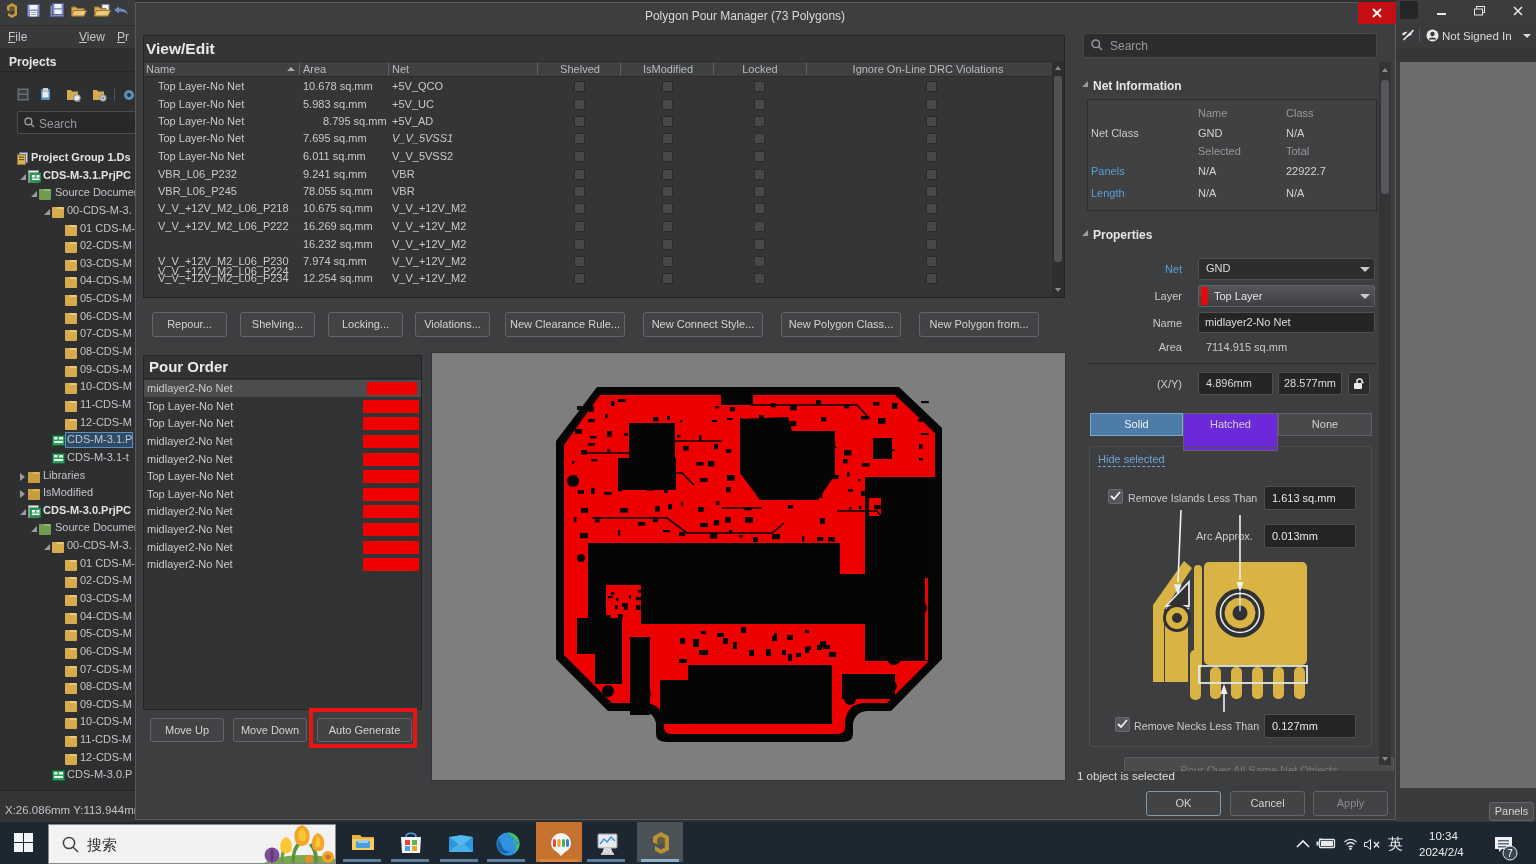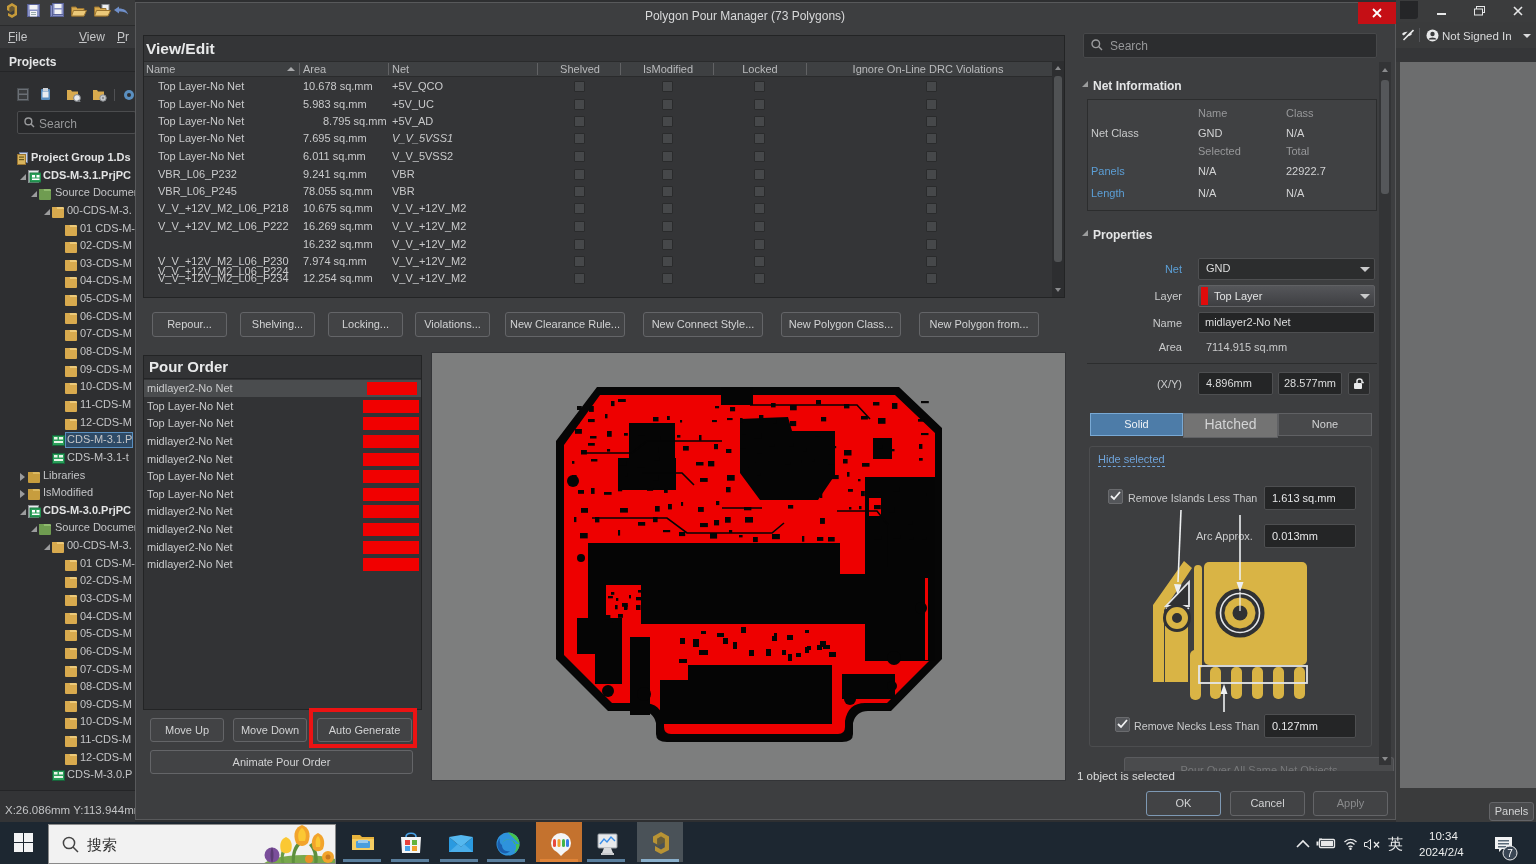--- a/index.html
+++ b/index.html
@@ -482,21 +482,20 @@
 <div class="a" style="left:363px;top:523px;width:56px;height:13px;background:#f10000;"></div>
 <div class="a txt" style="left:147px;top:523px;">midlayer2-No Net</div>
 <div class="a" style="left:363px;top:541px;width:56px;height:13px;background:#f10000;"></div>
 <div class="a txt" style="left:147px;top:541px;">midlayer2-No Net</div>
 <div class="a" style="left:363px;top:558px;width:56px;height:13px;background:#f10000;"></div>
 <div class="a txt" style="left:147px;top:558px;">midlayer2-No Net</div>
 <div class="a btn" style="left:150px;top:718px;width:74px;height:24px;line-height:22px;">Move Up</div>
 <div class="a btn" style="left:233px;top:718px;width:74px;height:24px;line-height:22px;">Move Down</div>
 <div class="a btn" style="left:317px;top:718px;width:95px;height:24px;line-height:22px;">Auto Generate</div>
 <div class="a" style="left:309px;top:708px;width:108px;height:40px;border:4px solid #ec1313;box-sizing:border-box;"></div>
-<div class="a btn" style="left:150px;top:750px;width:263px;height:24px;line-height:22px;">Animate Pour Order</div>
 <div class="a" style="left:431px;top:352px;width:635px;height:429px;background:#7d7e7e;border:1px solid #333437;box-sizing:border-box;">
 <svg width="635" height="428" viewBox="0 0 635 428">
 <path d="M124,88 L165,34 L467,34 L510,75 L510,306 L459,358 L436,358 Q424,358 421,370 L421,381 Q421,389 410,389 L235,389 Q224,389 224,381 L224,370 Q221,358 209,358 L176,358 L124,306 Z" fill="#060606"></path>
 <path d="M132,92 L168,42 L463,42 L503,80 L503,302 L455,350 L433,350 Q416,350 413,368 L413,374 Q413,381 406,381 L239,381 Q232,381 232,374 L232,368 Q229,350 212,350 L180,350 L132,302 Z" fill="#ee0000"></path>
 <rect x="197" y="70" width="46" height="67" fill="#050505"></rect>
 <rect x="186" y="105" width="58" height="32" fill="#050505"></rect>
 <path d="M308,66 L356,64 L360,78 L403,78 L403,122 L386,147 L328,147 L308,120 Z" fill="#050505"></path>
 <rect x="156" y="190" width="252" height="42" fill="#050505"></rect>
 <rect x="156" y="190" width="18" height="104" fill="#050505"></rect>
 <rect x="209" y="229" width="84" height="42" fill="#050505"></rect>
@@ -745,21 +744,21 @@
 <div class="a inp" style="left:1198px;top:372px;width:75px;height:23px;"></div>
 <div class="a txt" style="left:1206px;top:377px;color:#dcdddd;">4.896mm</div>
 <div class="a inp" style="left:1278px;top:372px;width:64px;height:23px;"></div>
 <div class="a txt" style="left:1284px;top:377px;color:#dcdddd;">28.577mm</div>
 <div class="a" style="left:1348px;top:372px;width:22px;height:23px;background:#2a2b2c;border:1px solid #4e4f51;border-radius:2px;box-sizing:border-box;"></div>
 <svg class="a" style="left:1353px;top:377px;" width="12" height="13" viewBox="0 0 12 13">
 <rect x="1" y="6" width="8" height="6" rx="1" fill="#e8e9ea"></rect>
 <path d="M4 6 L4 4 C4 1.2 9 1.2 9 4 L9 5.5 L10.8 5.5" fill="none" stroke="#e8e9ea" stroke-width="1.5"></path>
     </svg>
 <div class="a" style="left:1090px;top:413px;width:93px;height:23px;background:#4d7ca8;border:1px solid #79a9d4;box-sizing:border-box;color:#eef2f6;font-size:11px;text-align:center;line-height:21px;">Solid</div>
-<div class="a" style="left:1183px;top:413px;width:95px;height:25px;background:#737373;border:1px solid #606164;box-sizing:border-box;color:#d2d3d4;font-size:14px;text-align:center;line-height:21px;">Hatched</div>
+<div class="a" style="left:1183px;top:413px;width:95px;height:38px;background:#6d28d9;border:1px solid #606164;box-sizing:border-box;color:#d2d3d4;font-size:11px;text-align:center;line-height:21px;">Hatched</div>
 <div class="a" style="left:1278px;top:413px;width:94px;height:23px;background:#48494b;border:1px solid #606164;box-sizing:border-box;color:#d2d3d4;font-size:11px;text-align:center;line-height:21px;">None</div>
 <div class="a" style="left:1089px;top:446px;width:283px;height:301px;border:1px solid #4c4d4f;border-radius:3px;box-sizing:border-box;"></div>
 <div class="a txt" style="left:1098px;top:453px;color:#6fa3d9;border-bottom:1px dashed #6fa3d9;padding-bottom:1px;">Hide selected</div>
 <div class="a" style="left:1108px;top:489px;width:15px;height:15px;background:#54565a;border:1px solid #6a6b6e;border-radius:2px;box-sizing:border-box;"></div>
 <svg class="a" style="left:1110px;top:491px;" width="11" height="10" viewBox="0 0 11 10">
 <path d="M1 5 L4 8 L10 1" fill="none" stroke="#f0f1f2" stroke-width="1.8"></path>
     </svg>
 <div class="a txt" style="left:1128px;top:492px;font-size:10.7px;">Remove Islands Less Than</div>
 <div class="a inp" style="left:1264px;top:486px;width:92px;height:24px;"></div>
 <div class="a txt" style="left:1272px;top:492px;color:#e6e7e8;">1.613 sq.mm</div>

